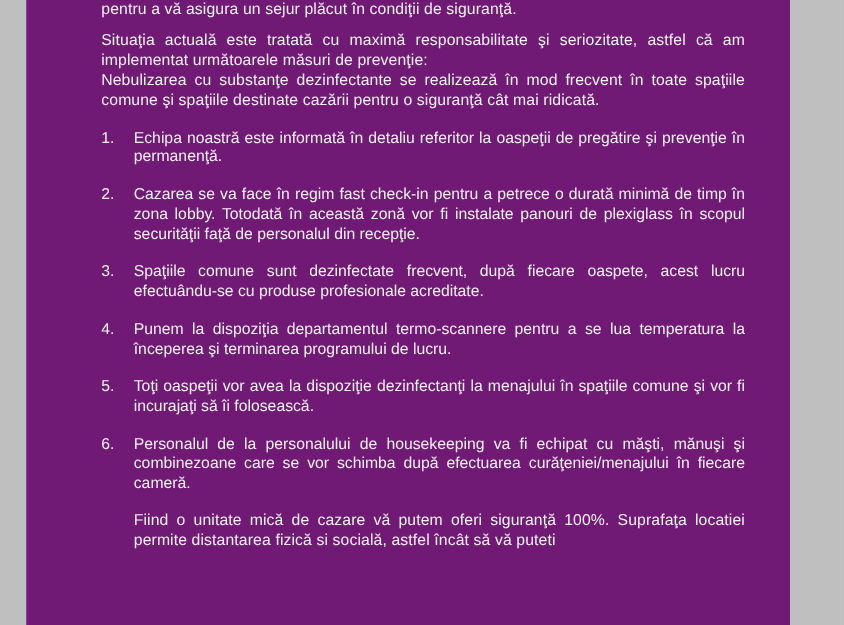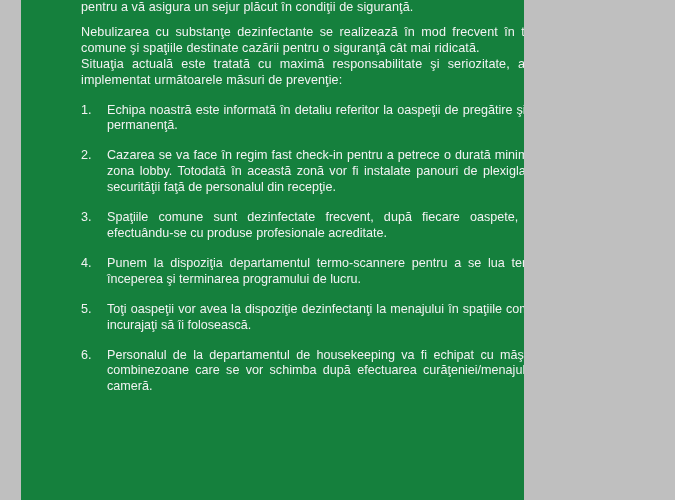--- a/index.html
+++ b/index.html
@@ -17,23 +17,23 @@
     position: relative;
     width: 675px;
     height: 500px;
     background: #bfbfbf;
     overflow: hidden;
   }
   .slide {
     position: absolute;
     left: 21px;
     top: 0;
-    width: 503px;
+    width: 611px;
     height: 500px;
-    background: #15803d;
+    background: #701a75;
     overflow: hidden;
   }
   .content {
     position: absolute;
     left: 60px;
     top: 0px;
     width: 515px;
   }
   .para {
     color: #f2f2f2;
@@ -87,23 +87,23 @@
 <body>
 
 <div class="page">
   <div class="slide">
     <div class="content clipped">
 
       <p class="para">pentru a vă asigura un sejur plăcut în condiţii de siguranţă.</p>
 
       <div class="spacer-sm"></div>
 
+      <p class="para">Situaţia actuală este tratată cu maximă responsabilitate şi seriozitate, astfel că am implementat următoarele măsuri de prevenţie:</p>
+
       <p class="para">Nebulizarea cu substanţe dezinfectante se realizează în mod frecvent în toate spaţiile comune şi spaţiile destinate cazării pentru o siguranţă cât mai ridicată.</p>
-
-      <p class="para">Situaţia actuală este tratată cu maximă responsabilitate şi seriozitate, astfel că am implementat următoarele măsuri de prevenţie:</p>
 
       <div class="spacer-md"></div>
 
       <ol class="list">
         <li class="list-item">
           <span class="list-num">1.</span>
           <span class="list-text">Echipa noastră este informată în detaliu referitor la oaspeţii de pregătire şi prevenţie în permanenţă.</span>
         </li>
         <li class="list-item">
           <span class="list-num">2.</span>
@@ -116,22 +116,23 @@
         <li class="list-item">
           <span class="list-num">4.</span>
           <span class="list-text">Punem la dispoziţia departamentul termo-scannere pentru a se lua temperatura la începerea şi terminarea programului de lucru.</span>
         </li>
         <li class="list-item">
           <span class="list-num">5.</span>
           <span class="list-text">Toţi oaspeţii vor avea la dispoziţie dezinfectanţi la menajului în spaţiile comune şi vor fi incurajaţi să îi folosească.</span>
         </li>
         <li class="list-item">
           <span class="list-num">6.</span>
-          <span class="list-text">Personalul de la departamentul de housekeeping va fi echipat cu măşti, mănuşi şi combinezoane care se vor schimba după efectuarea curăţeniei/menajului în fiecare cameră.</span>
+          <span class="list-text">Personalul de la personalului de housekeeping va fi echipat cu măşti, mănuşi şi combinezoane care se vor schimba după efectuarea curăţeniei/menajului în fiecare cameră.</span>
         </li>
       </ol>
 
       <div class="spacer-md"></div>
 
+      <p class="para indent-para">Fiind o unitate mică de cazare vă putem oferi siguranţă 100%. Suprafaţa locatiei permite distantarea fizică si socială, astfel încât să vă puteti</p>
 
     </div>
   </div>
 </div>
 
 </body></html>

